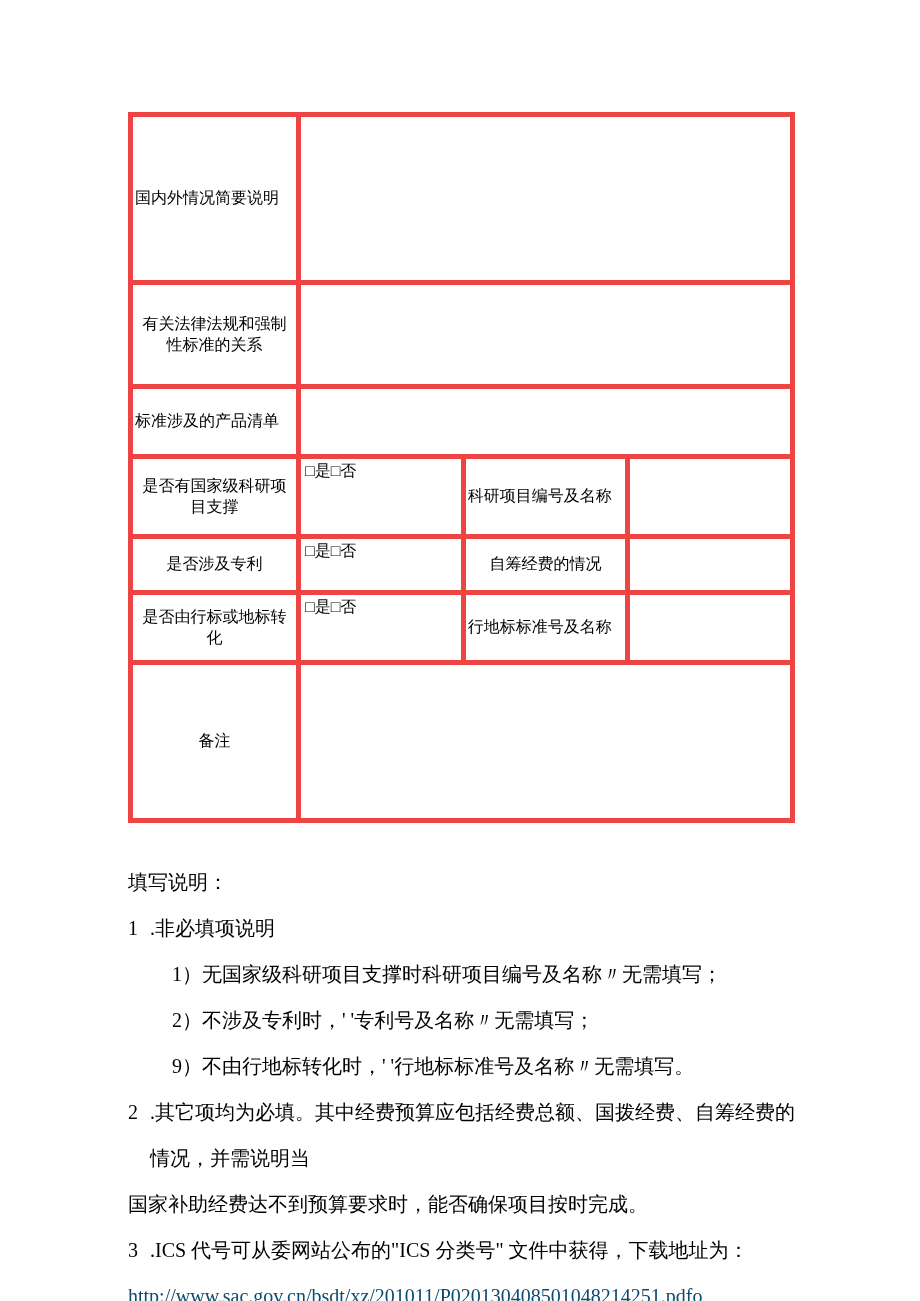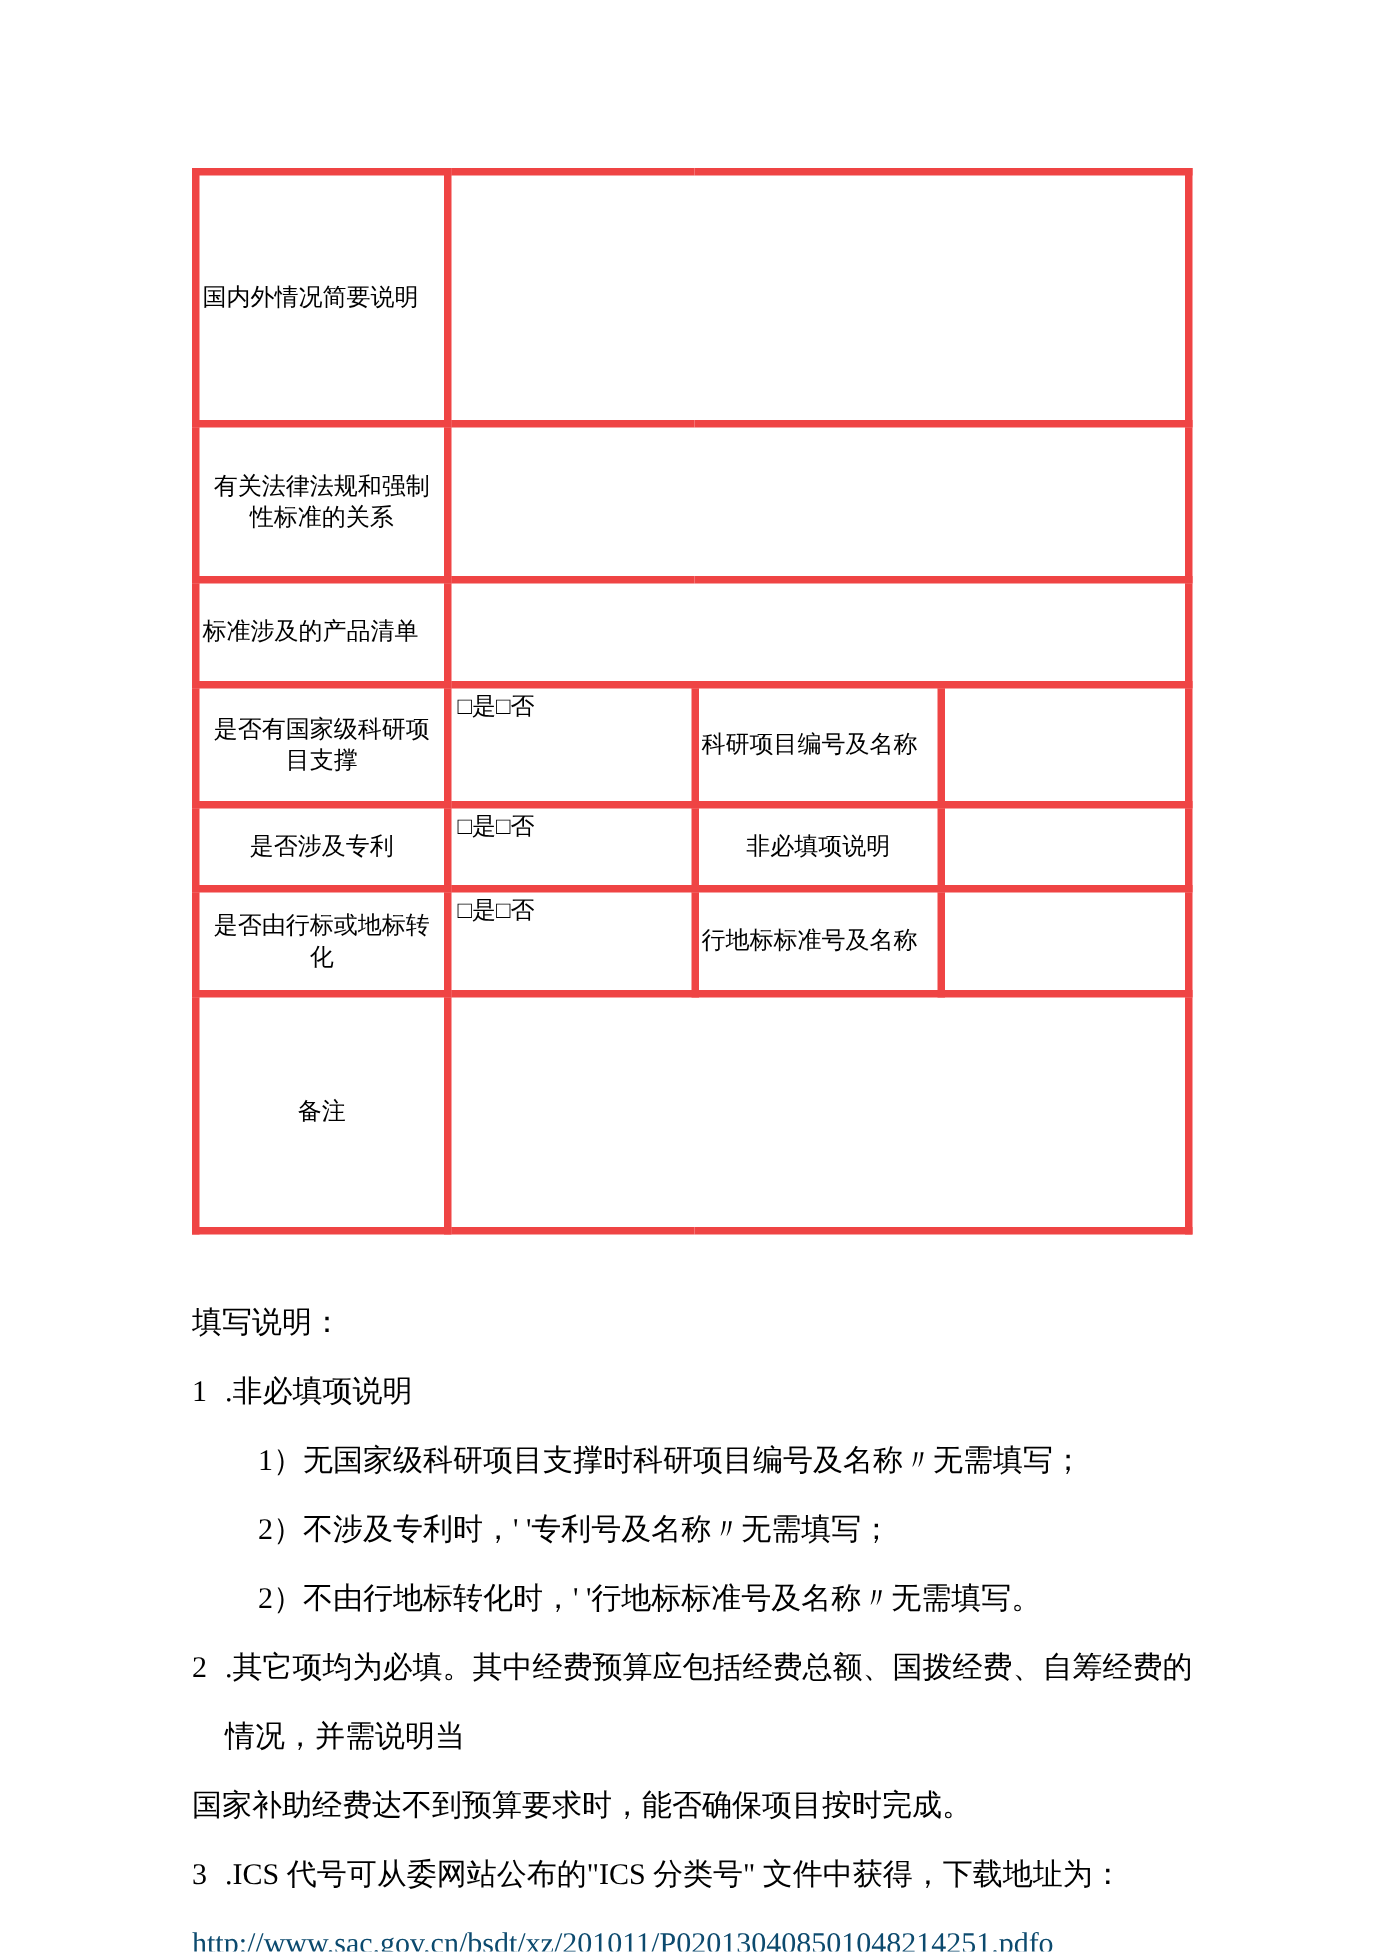--- a/index.html
+++ b/index.html
@@ -64,21 +64,21 @@
   </tr>
   <tr>
     <td class="label-col short">是否有国家级科研项目支撑</td>
     <td class="val-col-1 short top-left">□是□否</td>
     <td class="val-col-2 short left-align" style="text-align:left; padding-left:2px;">科研项目编号及名称</td>
     <td class="val-col-3 short"></td>
   </tr>
   <tr>
     <td class="label-col shorter">是否涉及专利</td>
     <td class="val-col-1 shorter top-left">□是□否</td>
-    <td class="val-col-2 shorter">非必填项说明</td>
+    <td class="val-col-2 shorter">自筹经费的情况</td>
     <td class="val-col-3 shorter"></td>
   </tr>
   <tr>
     <td class="label-col mid">是否由行标或地标转化</td>
     <td class="val-col-1 mid top-left">□是□否</td>
     <td class="val-col-2 mid left-align" style="text-align:left; padding-left:2px;">行地标标准号及名称</td>
     <td class="val-col-3 mid"></td>
   </tr>
   <tr>
     <td class="label-col remark">备注</td>
@@ -88,21 +88,21 @@
   </table>
 
 <div class="instructions">
   <p>填写说明：</p>
   <p class="num-row">
     <span class="num">1</span>
     <span> .非必填项说明</span>
   </p>
   <p class="indent1">1）无国家级科研项目支撑时科研项目编号及名称〃无需填写；</p>
   <p class="indent1">2）不涉及专利时，' '专利号及名称〃无需填写；</p>
-  <p class="indent1">2）不由行地标转化时，' '行地标标准号及名称〃无需填写。</p>
+  <p class="indent1">9）不由行地标转化时，' '行地标标准号及名称〃无需填写。</p>
   <p class="num-row">
     <span class="num">2</span>
     <span> .其它项均为必填。其中经费预算应包括经费总额、国拨经费、自筹经费的情况，并需说明当</span>
   </p>
   <p>国家补助经费达不到预算要求时，能否确保项目按时完成。</p>
   <p class="num-row">
     <span class="num">3</span>
     <span> .ICS 代号可从委网站公布的"ICS 分类号" 文件中获得，下载地址为：</span>
   </p>
   <p><span class="link">http://www.sac.gov.cn/bsdt/xz/201011/P020130408501048214251.pdfo</span></p>

